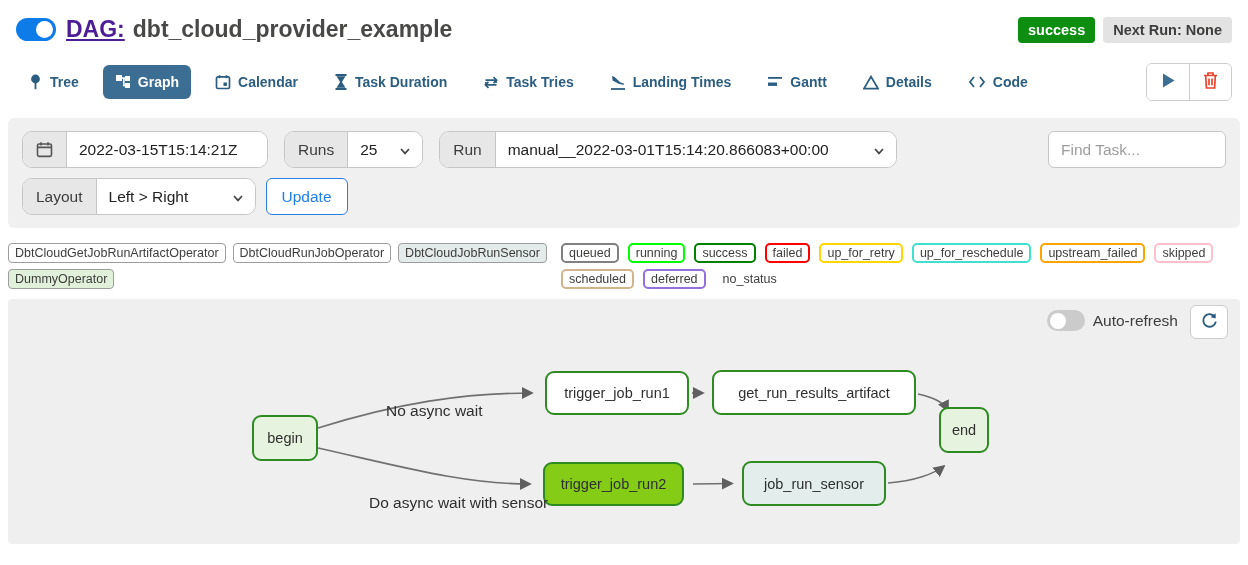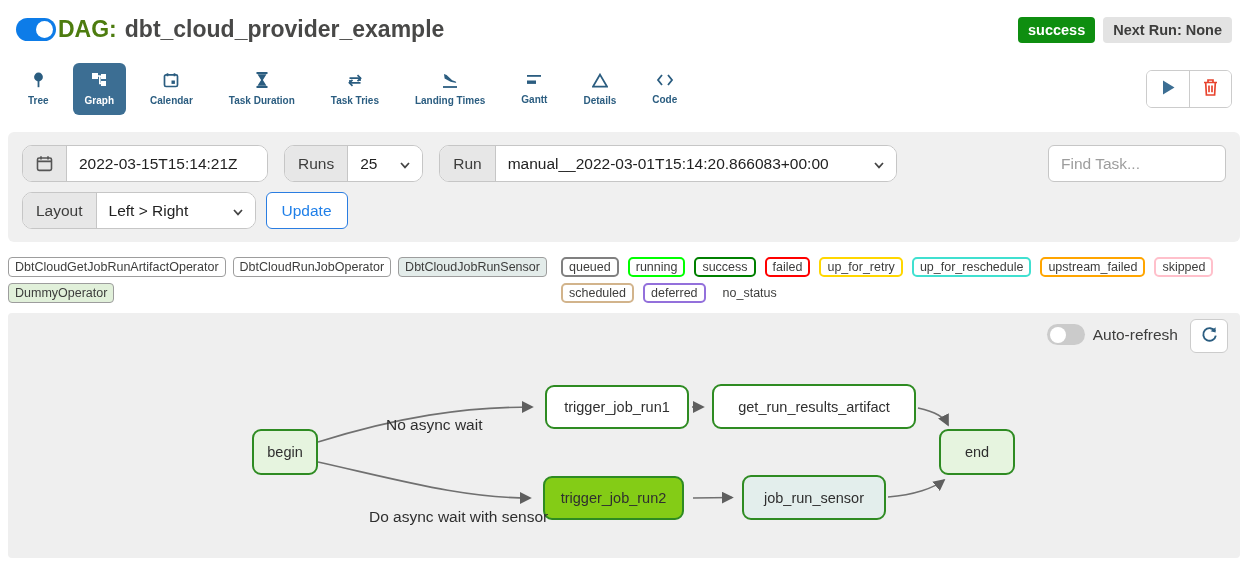--- a/index.html
+++ b/index.html
@@ -3,30 +3,30 @@
 <meta charset="utf-8">
 <style>
   * { box-sizing: border-box; margin: 0; padding: 0; }
   html,body { width:1248px; height:565px; background:#fff; overflow:hidden;
     font-family:"Liberation Sans", sans-serif; color:#51504f; }
 
   
   .header { display:flex; align-items:center; padding:16px 16px 2px; }
   .toggle { width:40px; height:23px; border-radius:12px; background:#0d7ce8; position:relative; cursor:pointer; }
   .toggle .knob { position:absolute; top:3px; right:3px; width:17px; height:17px; border-radius:50%; background:#fff; }
-  .dag-prefix { margin-left:2px; font-size:23px; font-weight:700; color:#4d7c0f; }
+  .dag-prefix { margin-left:10px; font-size:23px; font-weight:700; color:#4c1d95;text-decoration:underline; }
   .dag-title { margin-left:8px; font-size:23px; font-weight:700; color:#484847; }
   .header-badges { margin-left:auto; display:flex; gap:8px; align-items:center; }
   .badge { font-size:14.5px; font-weight:600; padding:5px 10px; border-radius:4px; background:#e3e3e3; color:#3d3d3c; }
   .badge.success { background:#0e8e10; color:#fff; }
 
   
   .tabbar { display:flex; align-items:center; padding:0 16px; margin-top:18px; }
-  .tab { display:flex; align-items:center; gap:7px; color:#2b5d80; font-size:10px; font-weight:700;
-         padding:9px 12px; border-radius:6px; cursor:pointer; white-space:nowrap; margin-right:12px;flex-direction:column; }
+  .tab { display:flex; align-items:center; gap:7px; color:#2b5d80; font-size:14px; font-weight:700;
+         padding:9px 12px; border-radius:6px; cursor:pointer; white-space:nowrap; margin-right:12px; }
   .tab.active { background:#3c6e93; color:#fff; }
   .tab svg { display:block; }
   .btn-group { margin-left:auto; display:flex; border:1px solid #ccc; border-radius:6px; overflow:hidden; background:#fff; }
   .btn-group .gbtn { width:42px; height:36px; display:flex; align-items:center; justify-content:center; cursor:pointer; background:#fff; }
   .btn-group .gbtn + .gbtn { border-left:1px solid #ccc; }
 
   
   .filter-panel { margin:17px 8px 0; background:#f0f0f0; border-radius:6px; padding:13px 14px; }
   .frow { display:flex; align-items:center; }
   .frow + .frow { margin-top:10px; }
@@ -270,17 +270,17 @@
     <path d="M685,185 L724,184.5" stroke="#707070" stroke-width="1.6" fill="none" marker-end="url(#arrow)"></path>
     <path d="M910,95 C928,99 936,104 940,112" stroke="#707070" stroke-width="1.6" fill="none" marker-end="url(#arrow)"></path>
     <path d="M880,184 C906,182 926,175 936,167" stroke="#707070" stroke-width="1.6" fill="none" marker-end="url(#arrow)"></path>
   </svg>
 
   <div class="gnode" style="left: 244px; top: 116px; width: 66px; height: 46px; background: rgb(230, 244, 223); border-color: rgb(46, 139, 34);">begin</div>
   <div class="gnode" style="left: 537px; top: 72px; width: 144px; height: 44px; background: rgb(255, 255, 255); border-color: rgb(46, 139, 34);">trigger_job_run1</div>
   <div class="gnode" style="left: 704px; top: 71px; width: 204px; height: 45px; background: rgb(255, 255, 255); border-color: rgb(46, 139, 34);">get_run_results_artifact</div>
   <div class="gnode" style="left: 535px; top: 163px; width: 141px; height: 44px; background: #84cc16; border-color: rgb(46, 139, 34);">trigger_job_run2</div>
   <div class="gnode" style="left: 734px; top: 162px; width: 144px; height: 45px; background: rgb(227, 238, 236); border-color: rgb(46, 139, 34);">job_run_sensor</div>
-  <div class="gnode" style="left: 931px; top: 116px; width: 76px; height: 46px; background: rgb(230, 244, 223); border-color: rgb(46, 139, 34);">end</div>
+  <div class="gnode" style="left: 931px; top: 108px; width: 50px; height: 46px; background: rgb(230, 244, 223); border-color: rgb(46, 139, 34);">end</div>
 
   <div class="edge-label" style="left:378px; top:103px;">No async wait</div>
   <div class="edge-label" style="left:317px; top:195px;margin-left:44px;">Do async wait with sensor</div>
 </div>
 
 </body></html>

